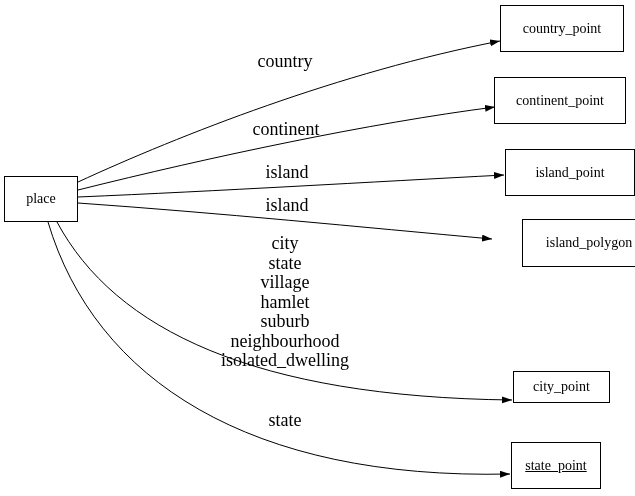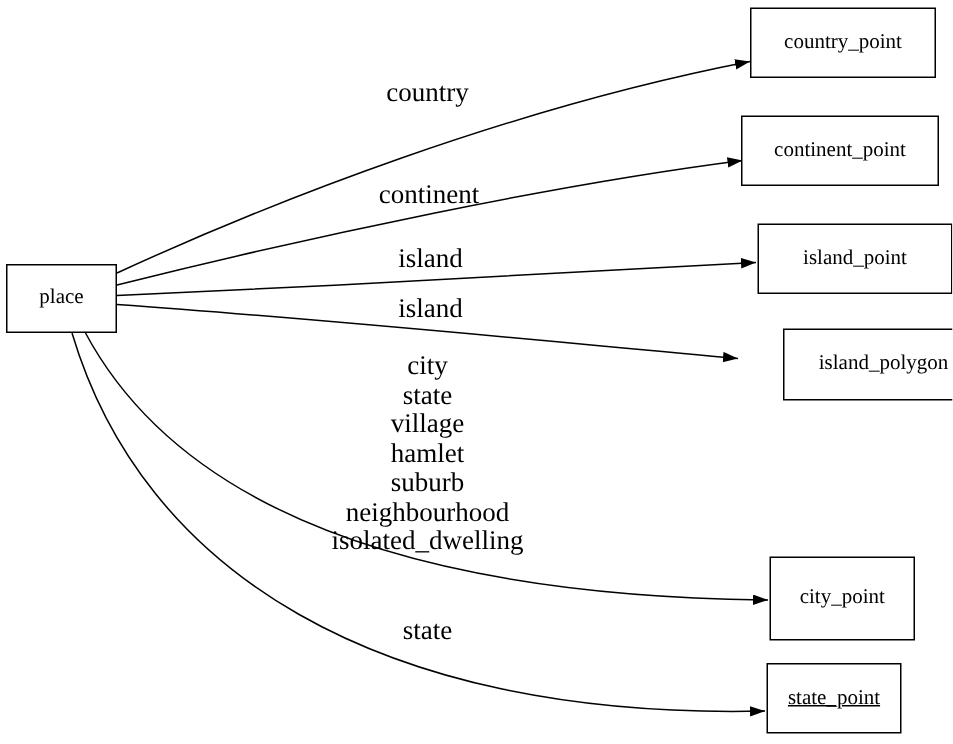--- a/index.html
+++ b/index.html
@@ -38,21 +38,21 @@
     justify-content: center;
     font-size: 14px;
     line-height: 16px;
     white-space: nowrap;
   }
   .node-place          { left: 4px;   top: 176px; width: 74px;  height: 46px; }
   .node-country_point  { left: 500px; top: 5px;   width: 124px; height: 47px; }
   .node-continent_point{ left: 494px; top: 77px;  width: 132px; height: 47px; }
   .node-island_point   { left: 505px; top: 149px; width: 130px; height: 47px; }
   .node-island_polygon { left: 494px; top: 219px; width: 134px; height: 48px; margin-left: 28px; }
-  .node-city_point     { left: 513px; top: 371px; width: 97px;  height: 56px; }
+  .node-city_point     { left: 513px; top: 371px; width: 97px;  height: 32px; }
   .node-state_point    { left: 511px; top: 442px; width: 90px; height: 47px; text-decoration: underline; }
   .edge-label {
     position: absolute;
     transform: translateX(-50%);
     font-size: 18px;
     line-height: 17px;
     text-align: center;
     white-space: nowrap;
   }
   .lbl-country   { left: 285px; top: 53px;  }

